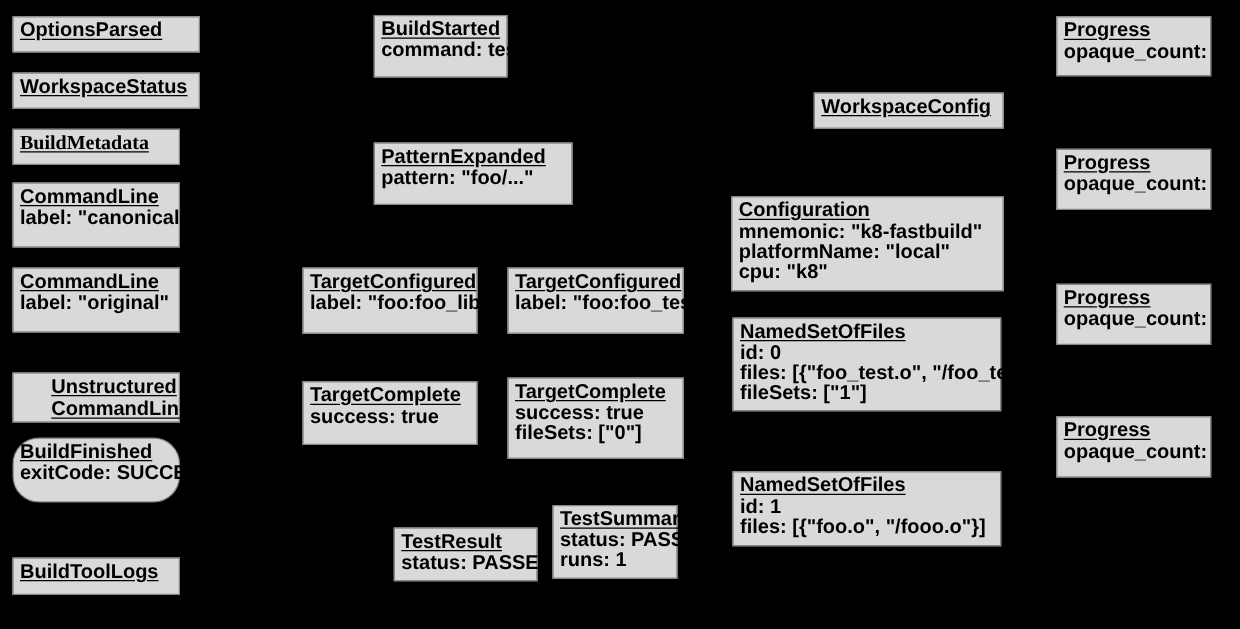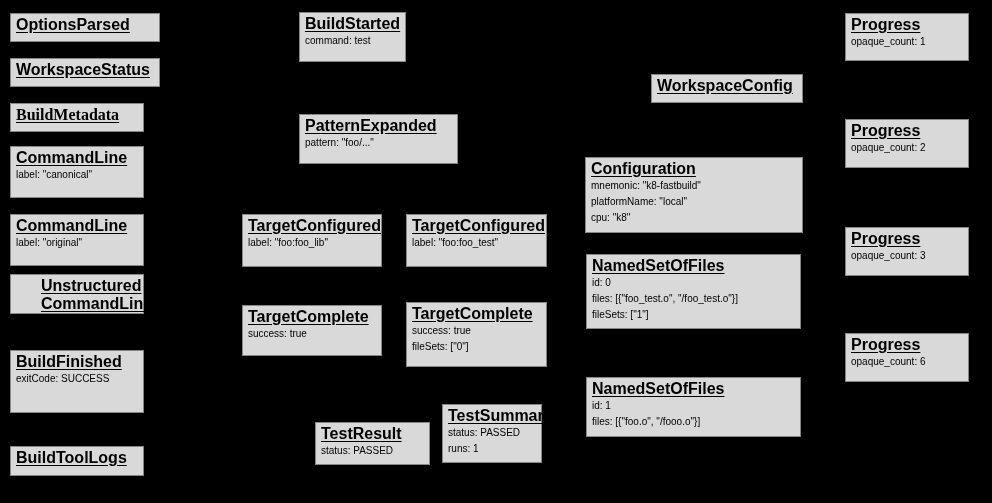--- a/index.html
+++ b/index.html
@@ -25,23 +25,24 @@
   }
   .node-title {
     font-size: 16px;
     font-weight: bold;
     line-height: 18px;
     text-decoration: underline;
     text-underline-offset: 2px;
     white-space: pre-line;
   }
   .node-field {
-    font-size: 10px;
+    font-size: 16px;
     line-height: 16px;
     white-space: nowrap;
+    font-weight: bold;
   }
 </style>
 </head>
 <body>
 
 <div class="canvas" id="canvas">
     <div class="node" style="left: 10px; top: 13px; width: 150px; height: 29px;">
       <div class="node-title">OptionsParsed</div>
     </div>
     <div class="node" style="left: 10px; top: 58px; width: 150px; height: 29px;">
@@ -51,25 +52,25 @@
       <div class="node-title">BuildMetadata</div>
     </div>
     <div class="node" style="left: 10px; top: 146px; width: 134px; height: 52px;">
       <div class="node-title">CommandLine</div>
       <div class="node-field">label: "canonical"</div>
     </div>
     <div class="node" style="left: 10px; top: 214px; width: 134px; height: 52px;">
       <div class="node-title">CommandLine</div>
       <div class="node-field">label: "original"</div>
     </div>
-    <div class="node" style="left: 10px; top: 274px; width: 134px; height: 40px; padding-left: 30px;">
+    <div class="node" style="left: 10px; top: 298px; width: 134px; height: 40px; padding-left: 30px;">
       <div class="node-title">Unstructured
 CommandLine</div>
     </div>
-    <div class="node" style="left: 10px; top: 350px; width: 134px; height: 63px;">
+    <div class="node" style="left: 10px; top: 350px; width: 134px; height: 52px; border-radius: 21px;">
       <div class="node-title">BuildFinished</div>
       <div class="node-field">exitCode: SUCCESS</div>
     </div>
     <div class="node" style="left: 10px; top: 446px; width: 134px; height: 30px;">
       <div class="node-title">BuildToolLogs</div>
     </div>
     <div class="node" style="left: 299px; top: 12px; width: 107px; height: 50px;">
       <div class="node-title">BuildStarted</div>
       <div class="node-field">command: test</div>
     </div>

